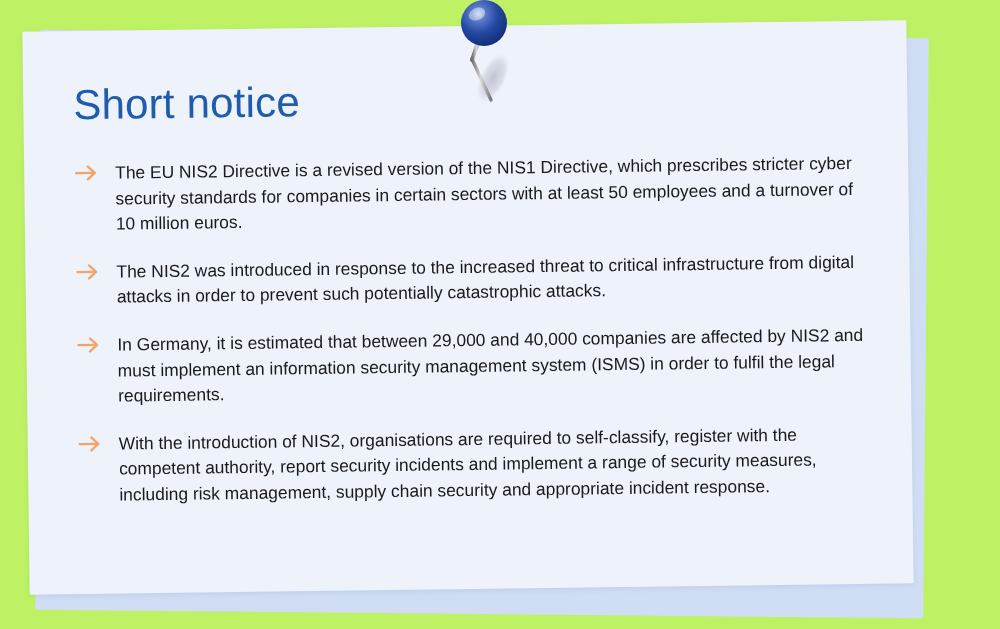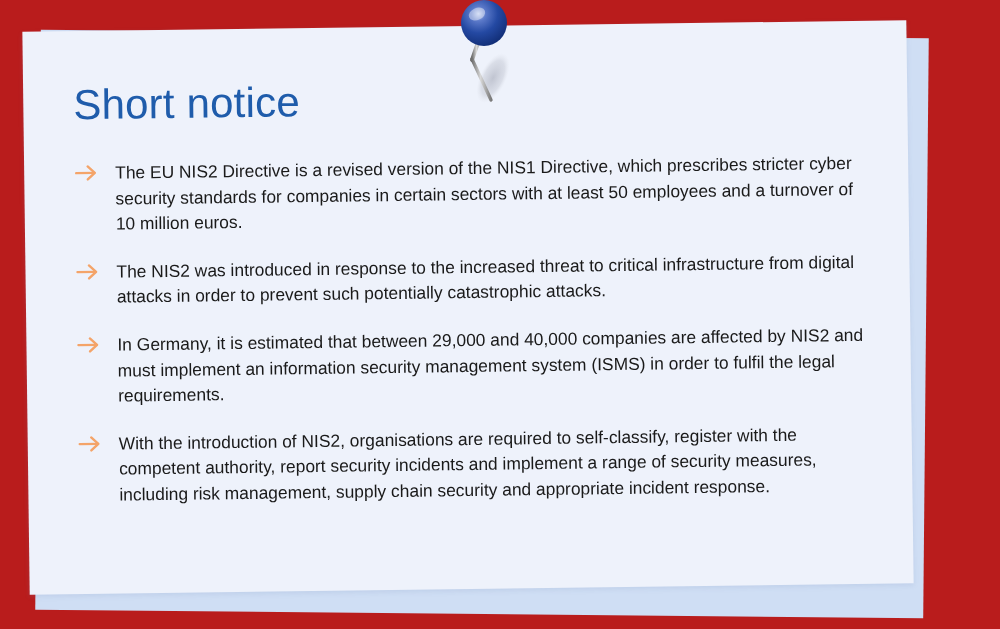--- a/index.html
+++ b/index.html
@@ -13,21 +13,21 @@
     overflow: hidden;
     font-family: "Liberation Sans", sans-serif;
     position: relative;
   }
 
   #stage {
     position: absolute;
     inset: 0;
     width: 1000px;
     height: 629px;
-    background: #b91c1c;
+    background: #bef264;
   }
 
   
   .backing-sheet {
     position: absolute;
     left: 38px;
     top: 34px;
     width: 888px;
     height: 580px;
     background: #cfdef4;

